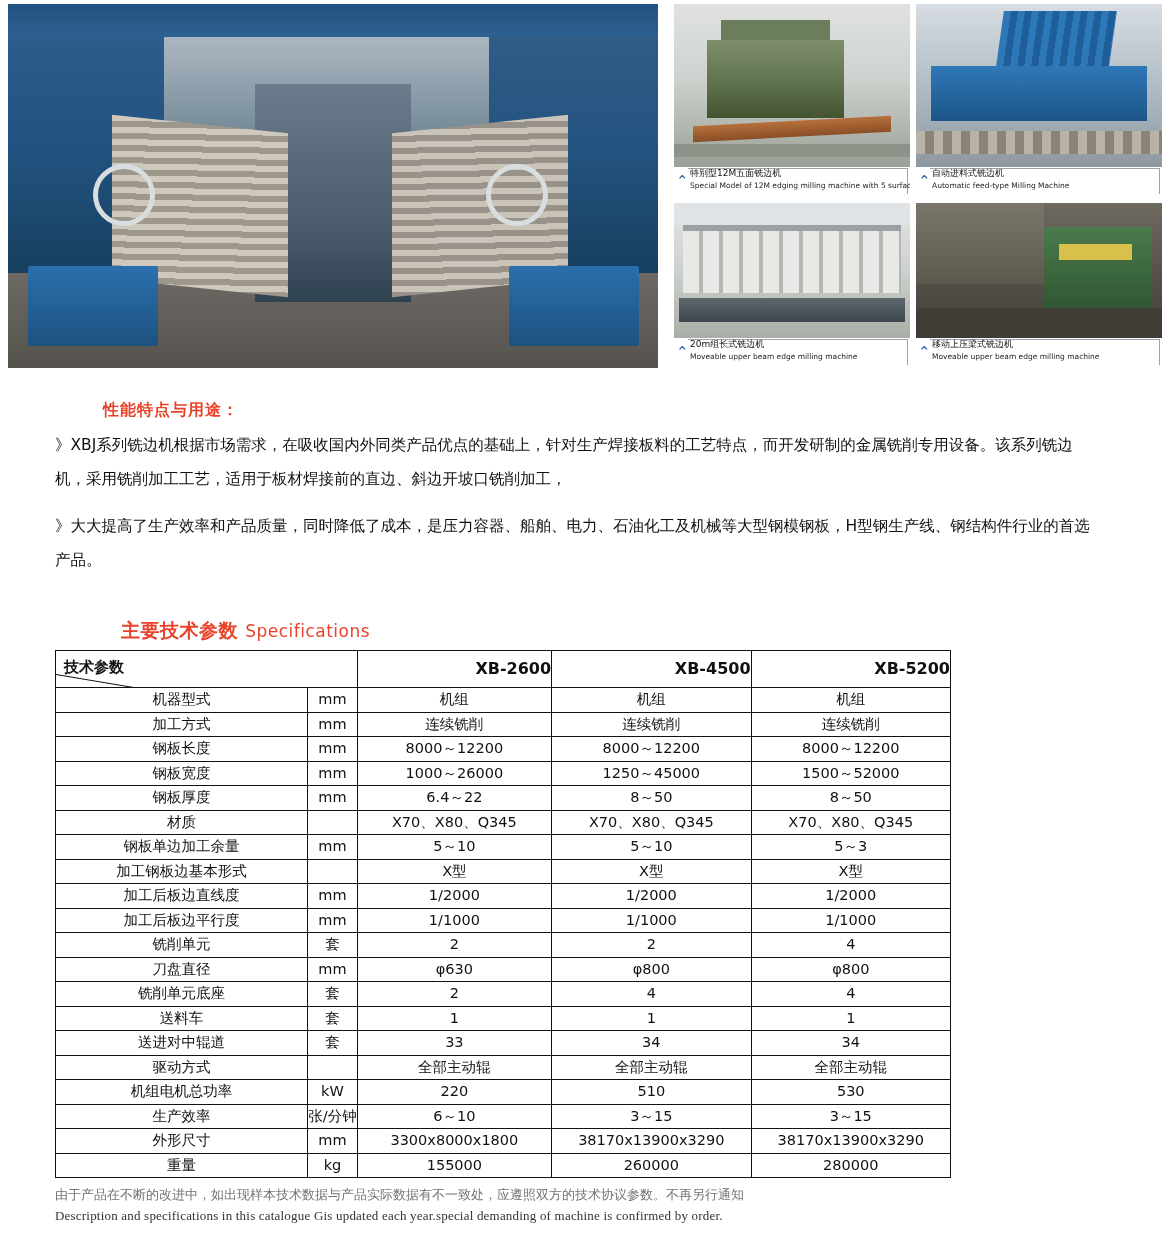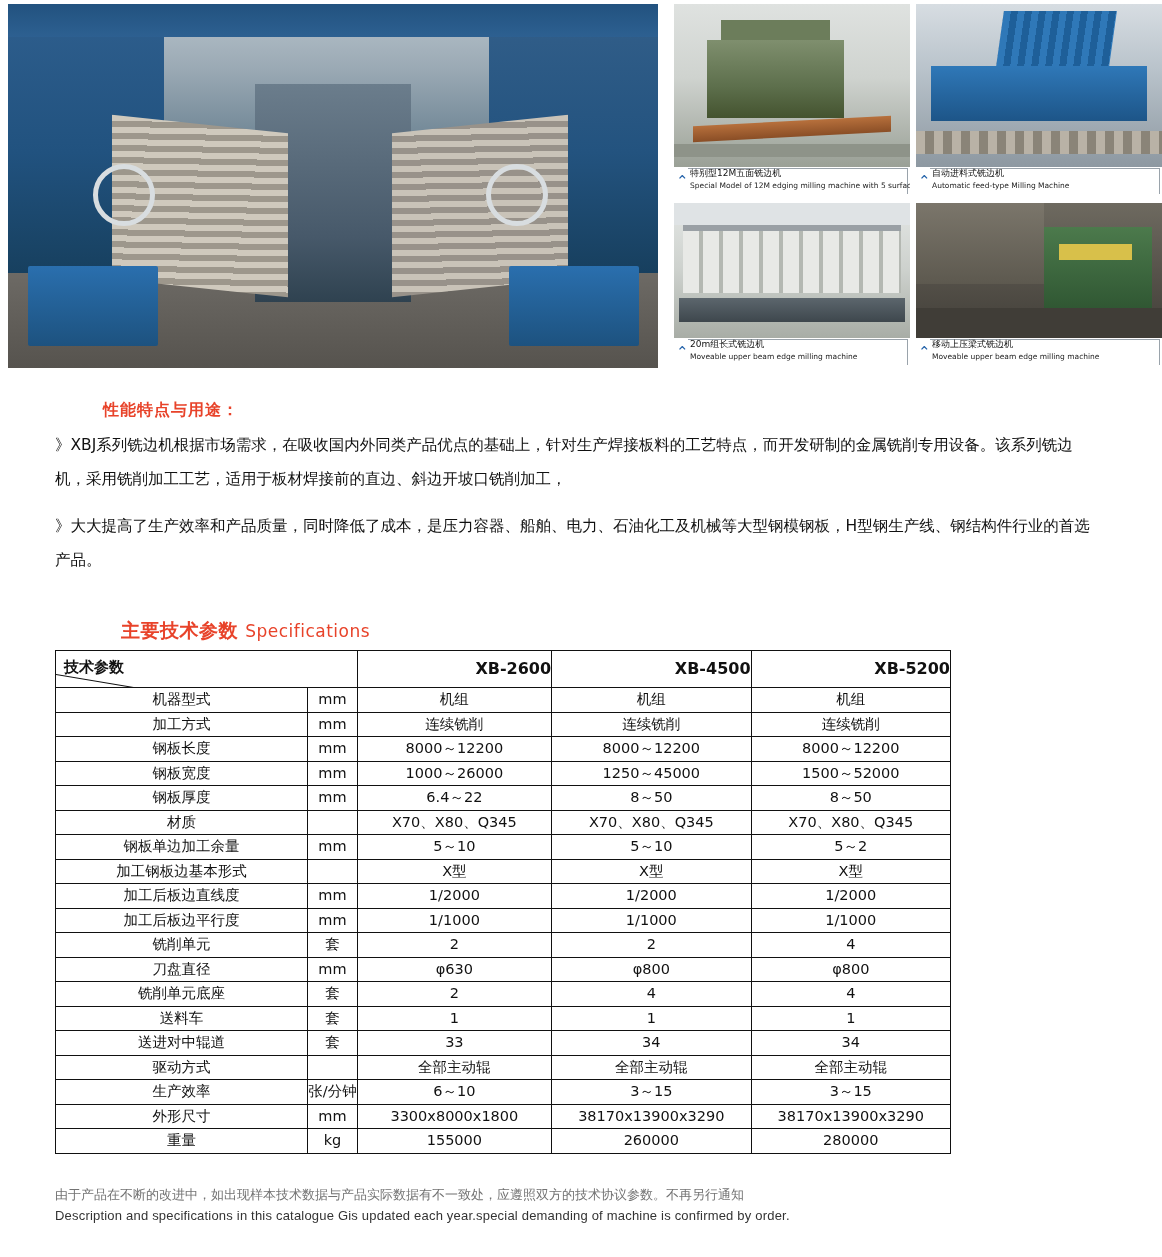--- a/index.html
+++ b/index.html
@@ -114,21 +114,21 @@
   .diag .line{position:absolute;left:0;top:0;width:100%;height:100%;}
   .diag .line:after{content:"";position:absolute;left:-10%;top:50%;width:125%;height:1px;background:#111;
      transform:rotate(9.5deg);transform-origin:left center;}
   .diag .lt{position:absolute;left:8px;bottom:2px;font-size:15px;font-weight:700;}
   .diag .rt{position:absolute;right:8px;top:1px;font-size:15px;font-weight:700;margin-top:39px;}
   .pname{display:block;text-align:center;padding-right:0;}
 
   
   .foot{position:absolute;left:55px;width:1060px;}
   .foot-cn{top:1186px;font-size:13px;color:#737373;}
-  .foot-en{top:1208px;font-size:13px;color:#333;font-family:Liberation Sans, sans-serif;letter-spacing:0.2px;}
+  .foot-en{top:1208px;font-size:13px;color:#333;font-family:Liberation Serif, serif;letter-spacing:0.2px;}
 </style>
 </head>
 <body>
 
 <div class="page">
 
   <div class="photos">
 
     <div class="photo main-photo">
       <div class="mp-inner">
@@ -300,21 +300,21 @@
           <td class="c-val">X70、X80、Q345</td>
           <td class="c-val">X70、X80、Q345</td>
         </tr>
         <tr>
           <td class="c-param">
             <span class="pname">钢板单边加工余量</span>
           </td>
           <td class="c-unit">mm</td>
           <td class="c-val">5～10</td>
           <td class="c-val">5～10</td>
-          <td class="c-val">5～2</td>
+          <td class="c-val">5～3</td>
         </tr>
         <tr>
           <td class="c-param">
             <span class="pname">加工钢板边基本形式</span>
           </td>
           <td class="c-unit"></td>
           <td class="c-val">X型</td>
           <td class="c-val">X型</td>
           <td class="c-val">X型</td>
         </tr>
@@ -385,20 +385,29 @@
           <td class="c-param">
             <span class="pname">驱动方式</span>
           </td>
           <td class="c-unit"></td>
           <td class="c-val">全部主动辊</td>
           <td class="c-val">全部主动辊</td>
           <td class="c-val">全部主动辊</td>
         </tr>
         <tr>
           <td class="c-param">
+            <span class="pname">机组电机总功率</span>
+          </td>
+          <td class="c-unit">kW</td>
+          <td class="c-val">220</td>
+          <td class="c-val">510</td>
+          <td class="c-val">530</td>
+        </tr>
+        <tr>
+          <td class="c-param">
             <span class="pname">生产效率</span>
           </td>
           <td class="c-unit">张/分钟</td>
           <td class="c-val">6～10</td>
           <td class="c-val">3～15</td>
           <td class="c-val">3～15</td>
         </tr>
         <tr>
           <td class="c-param">
             <span class="pname">外形尺寸</span>

